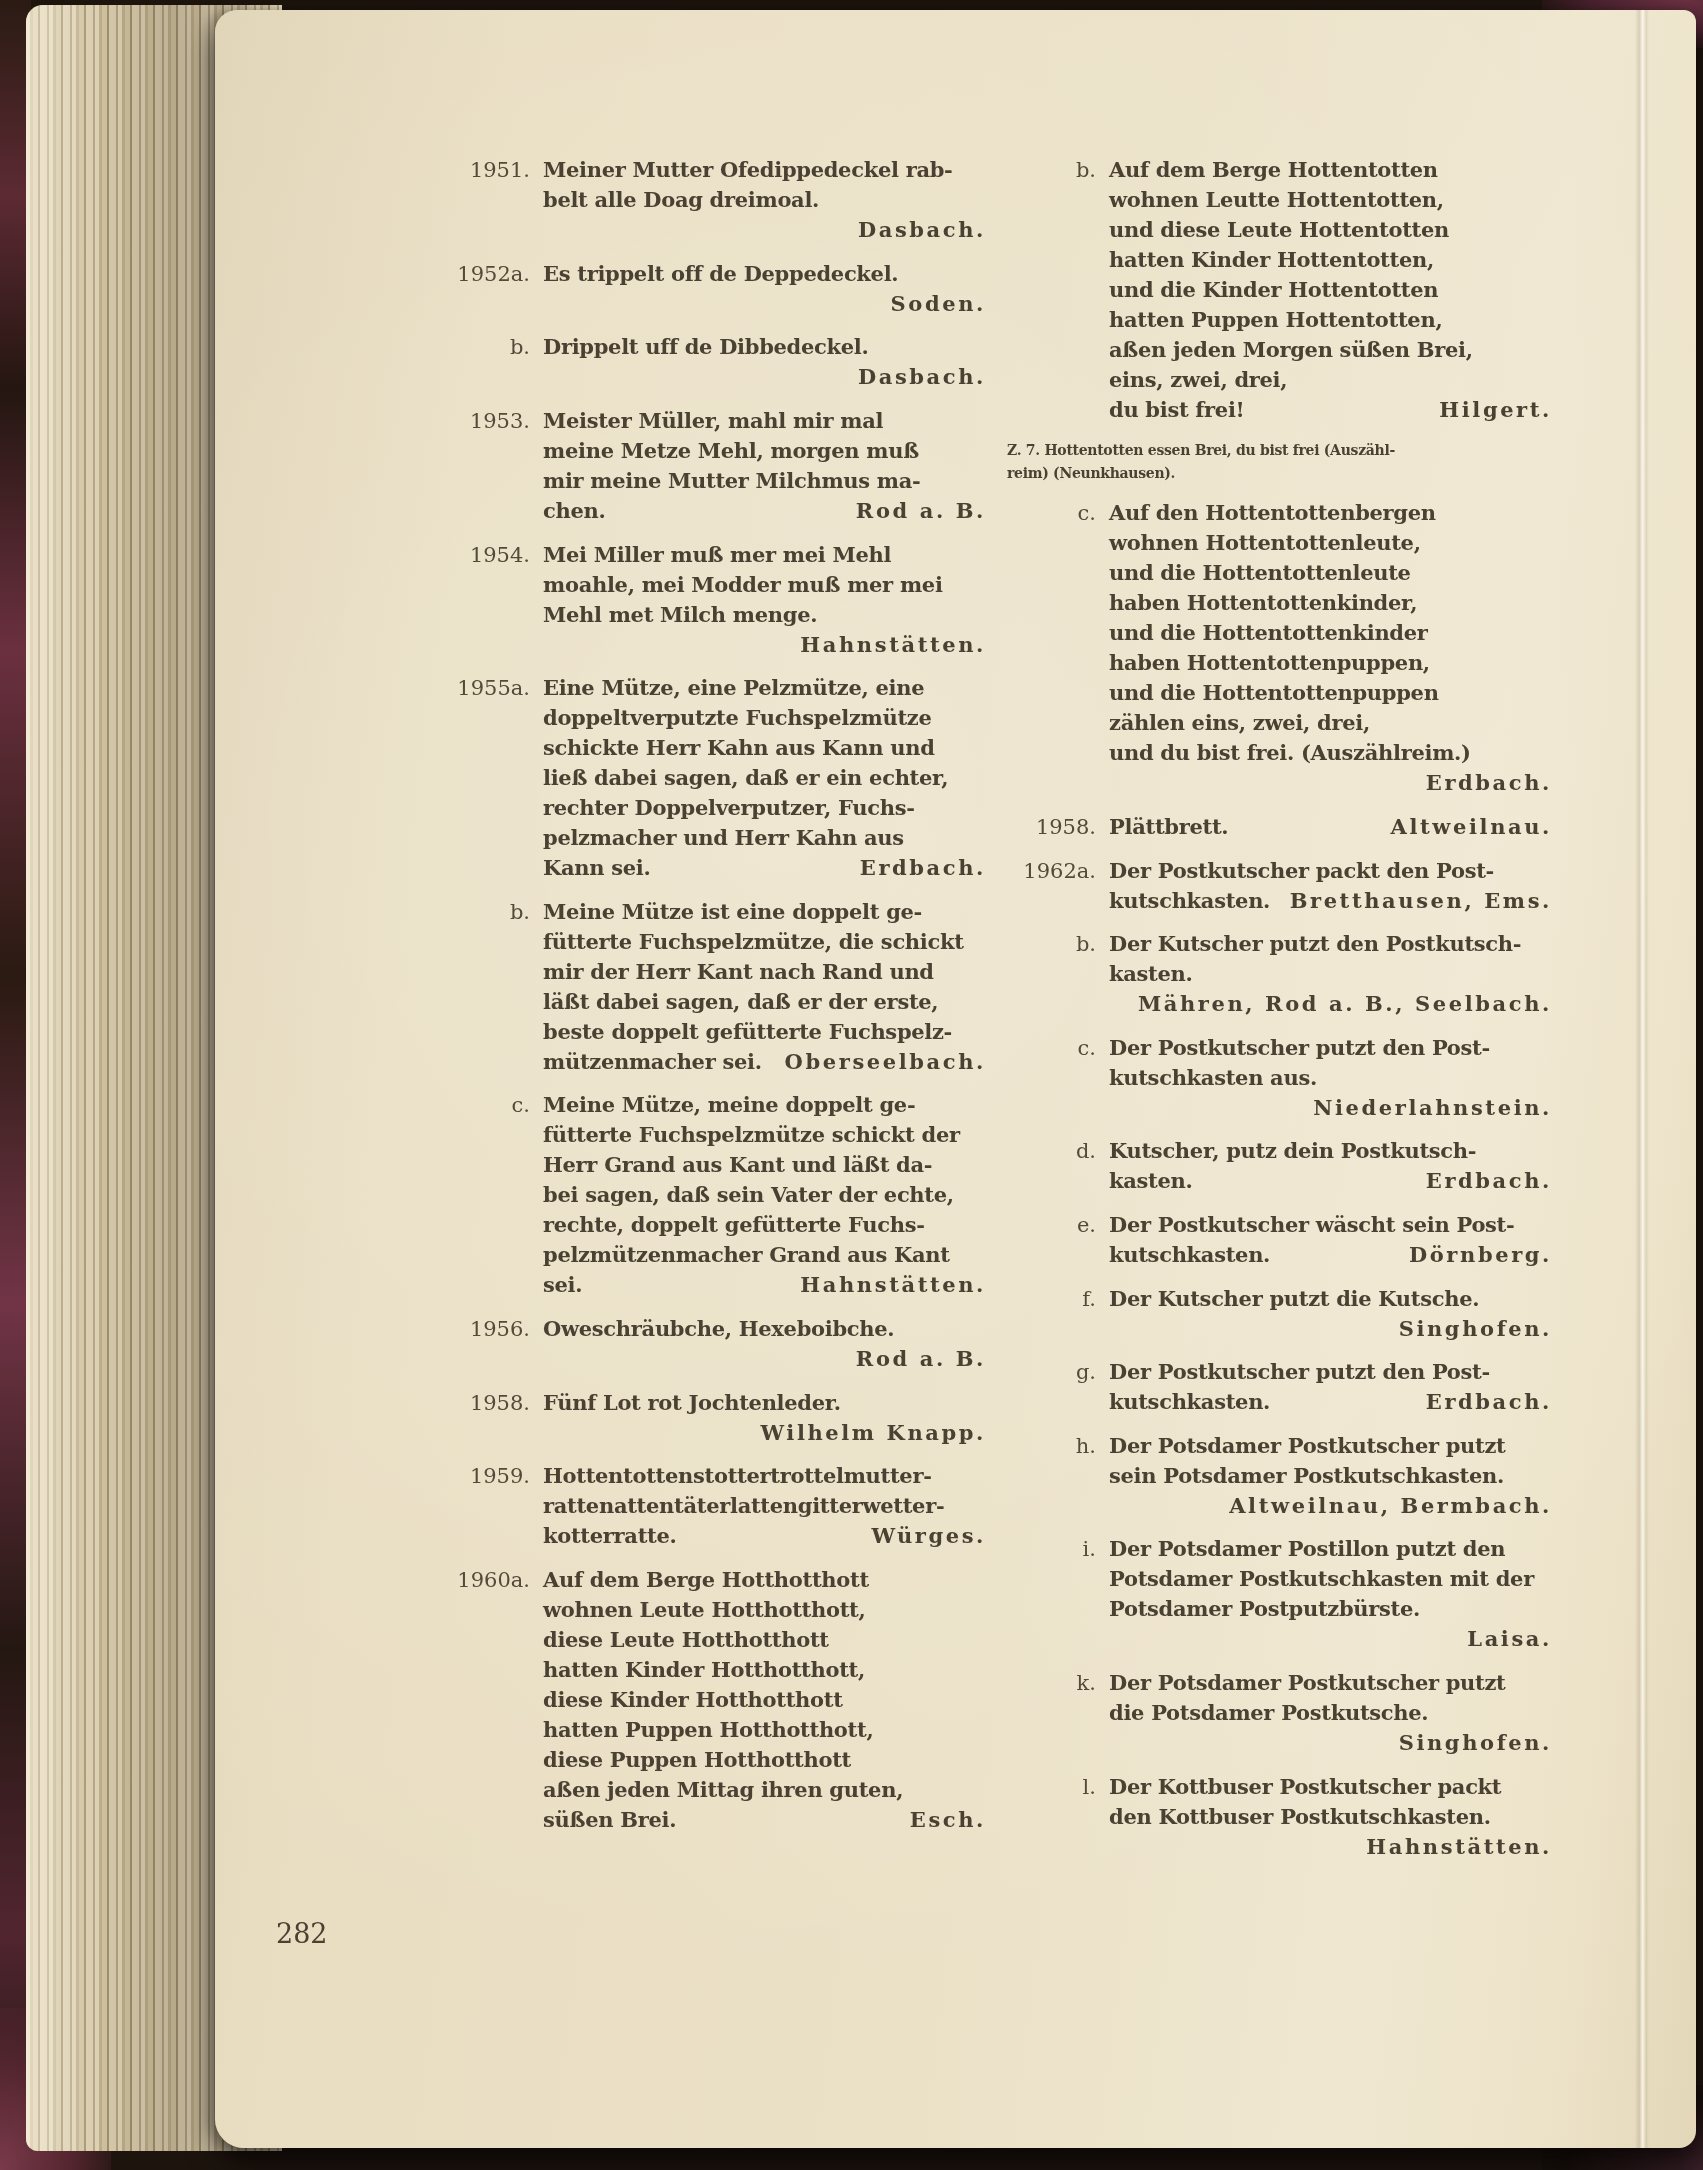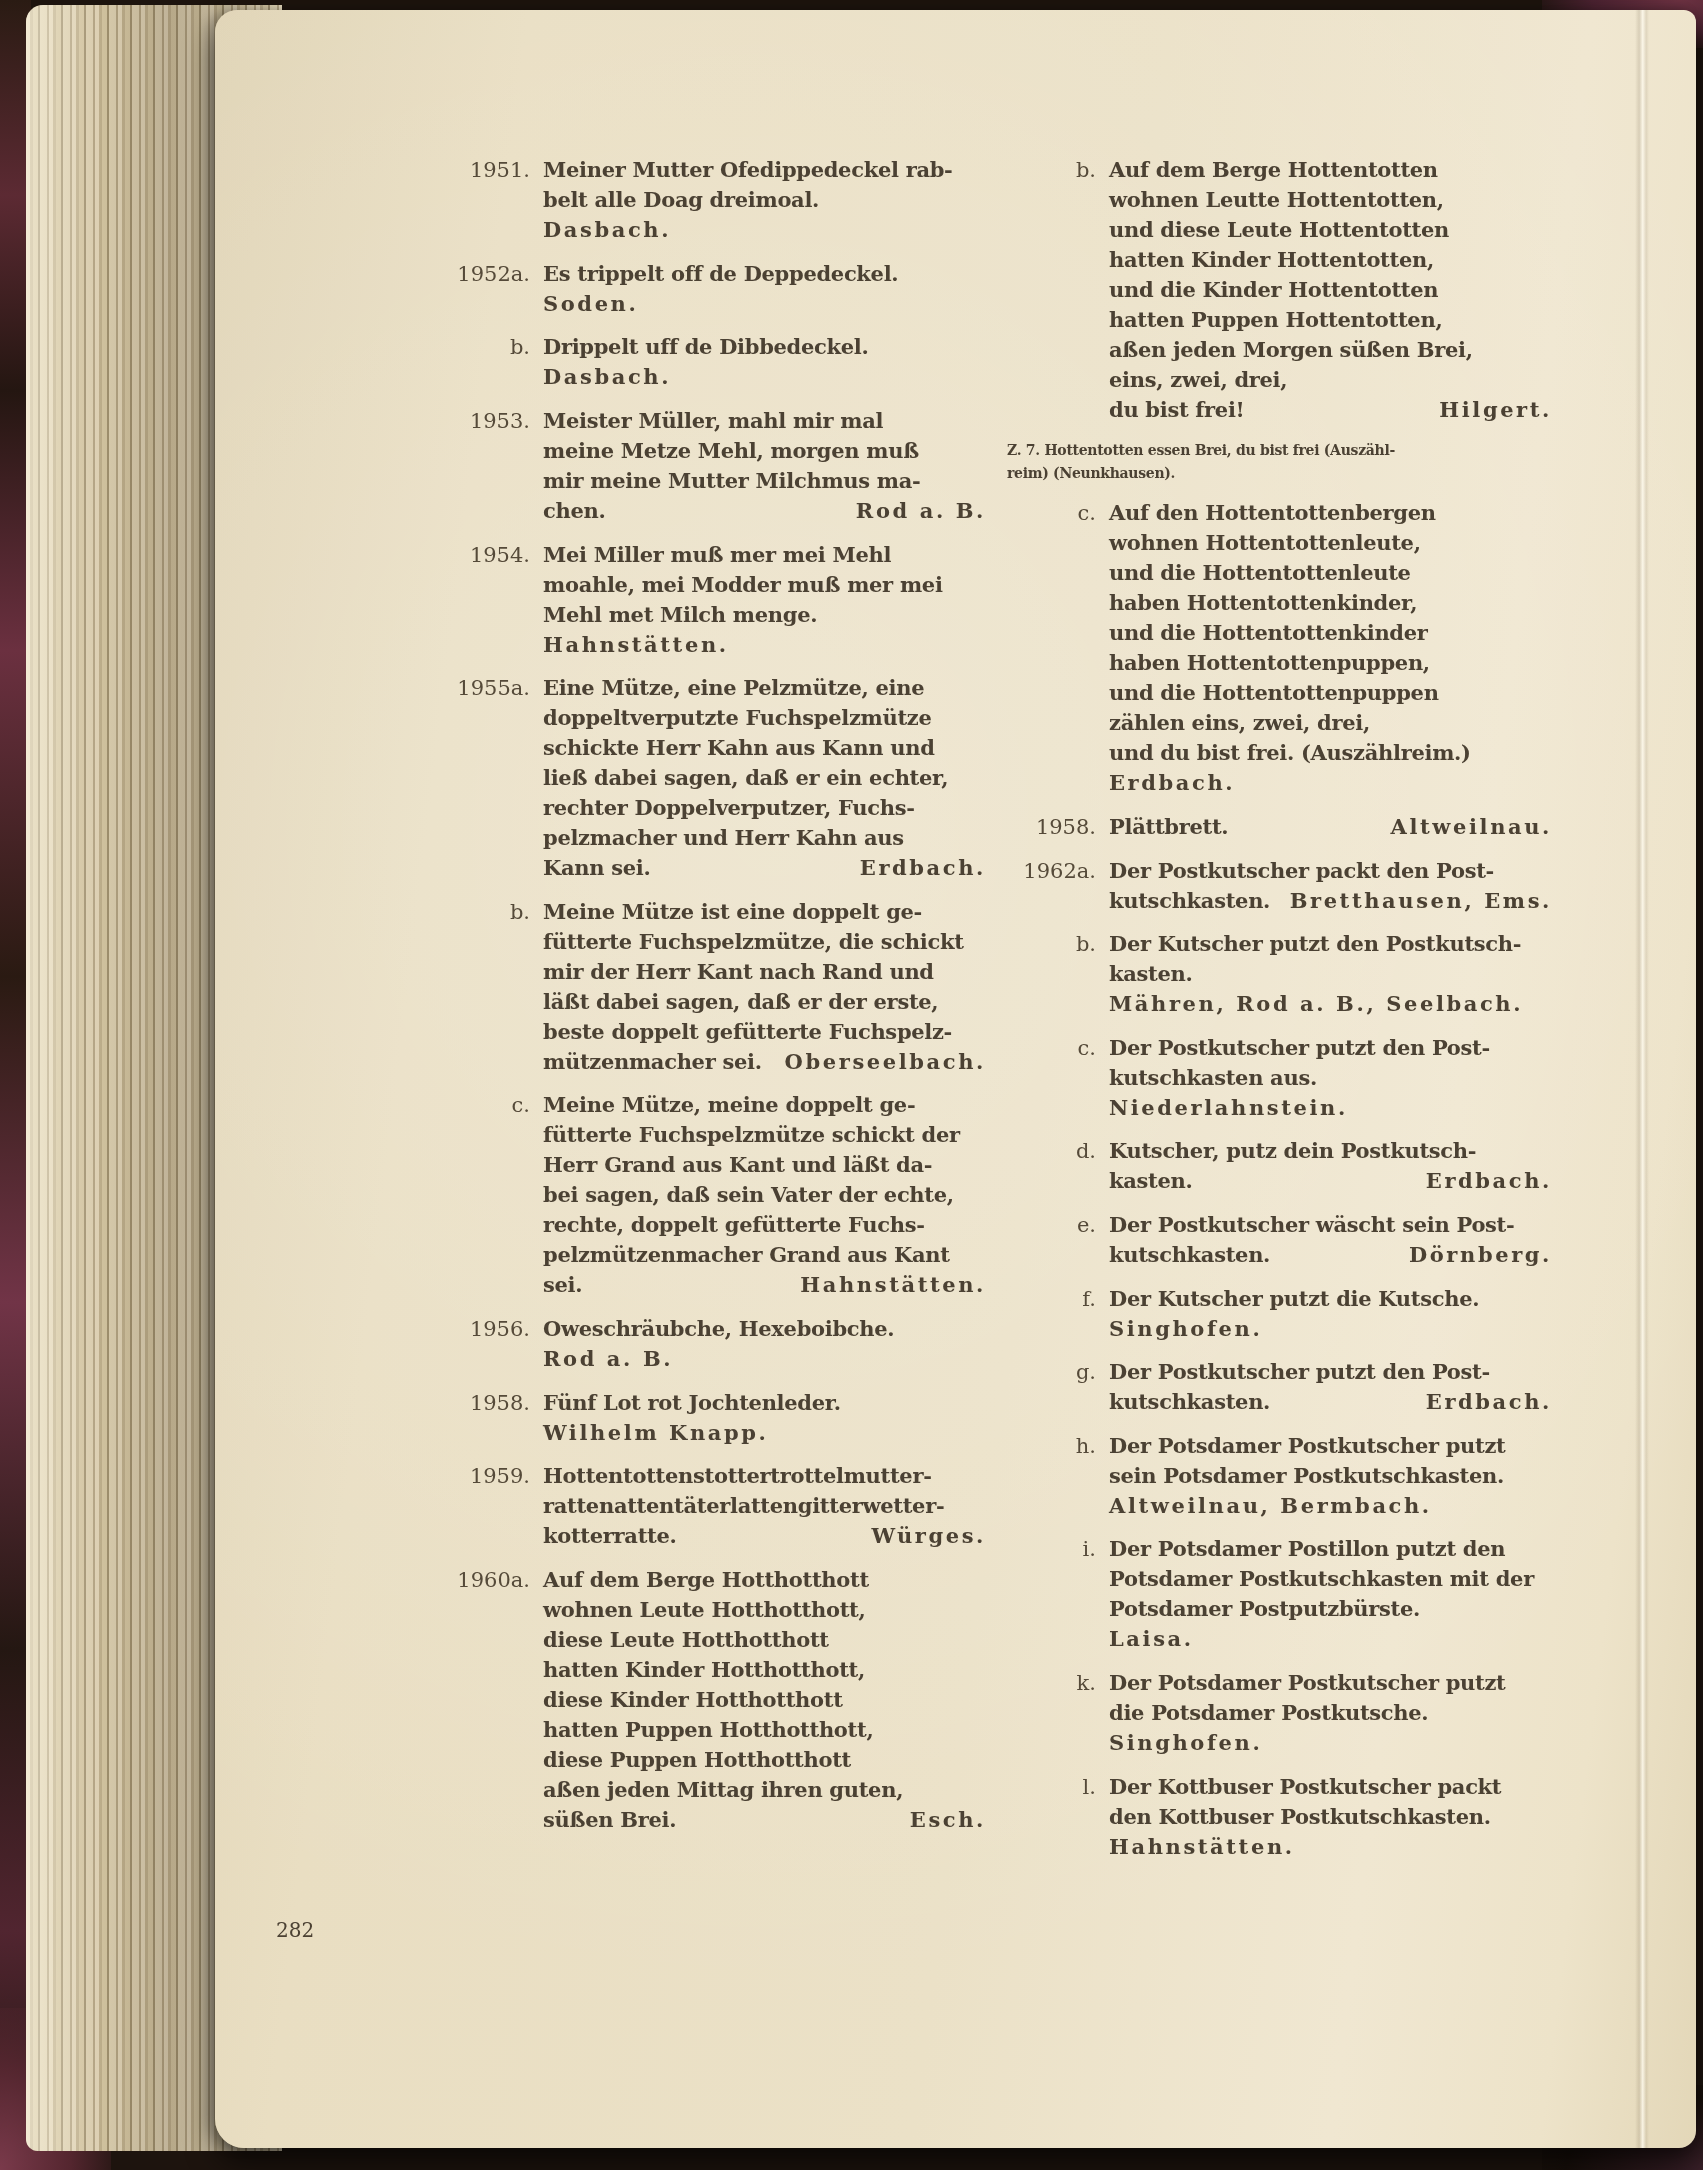--- a/index.html
+++ b/index.html
@@ -65,28 +65,28 @@
   #col-left{left:226px;}
   #col-right{left:792px;}
   .entry{position:relative;padding-left:102px;margin-bottom:13.6px;}
   .entry .num{
     position:absolute;left:0;top:0;width:89px;text-align:right;
     font-weight:400;color:#554a39;white-space:nowrap;letter-spacing:0;
   }
   .line{white-space:nowrap;}
   .line.inline-src{display:flex;justify-content:space-between;gap:3px;}
   .source{letter-spacing:2.6px;white-space:nowrap;}
-  .source-line{text-align:left;}
+  .source-line{text-align:right;}
   .footnote{
     font-size:14px;line-height:23px;font-weight:700;
     margin:1.7px 0 13.6px;color:#4b4133;
   }
   .page-number{
     position:absolute;left:61px;top:1908px;
-    font-size:20px;font-weight:400;color:#4b4133;
+    font-size:27px;font-weight:400;color:#4b4133;
   }
 </style>
 </head>
 <body>
 
 <div class="scene">
   <div class="marble" id="marble-left"></div>
   <div class="marble" id="marble-tr"></div>
   <div class="marble" id="marble-bl"></div>
   <div class="marble" id="marble-br"></div>

